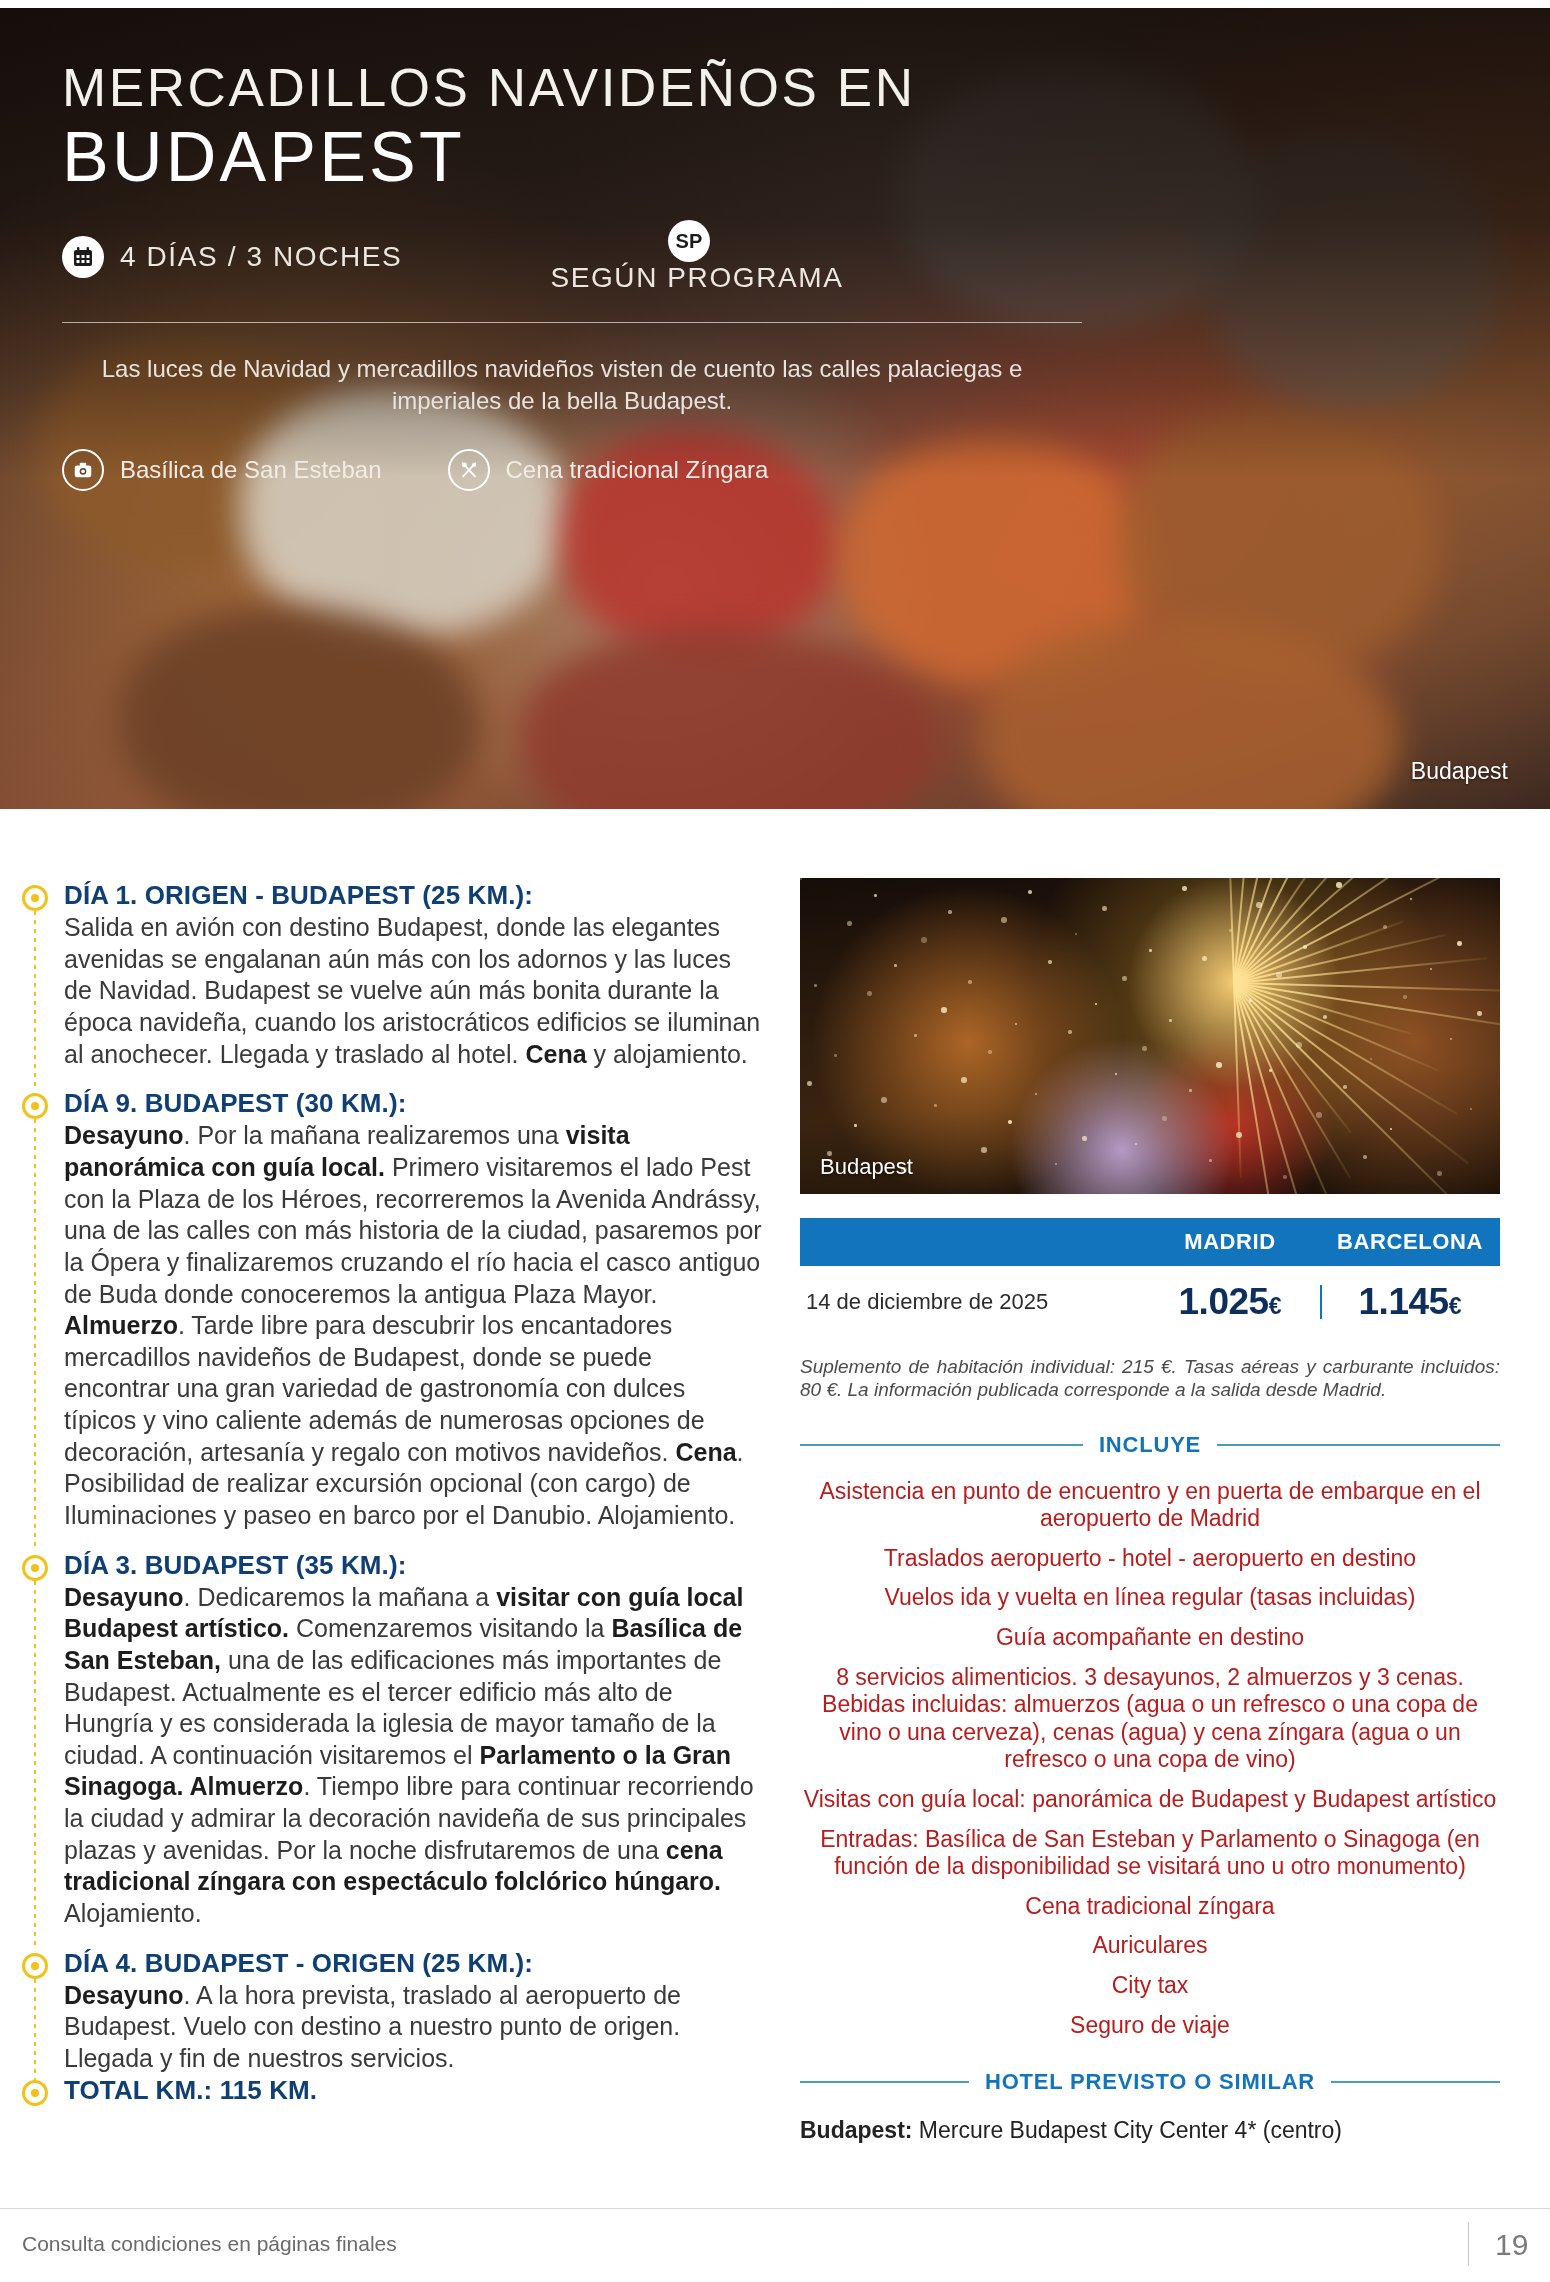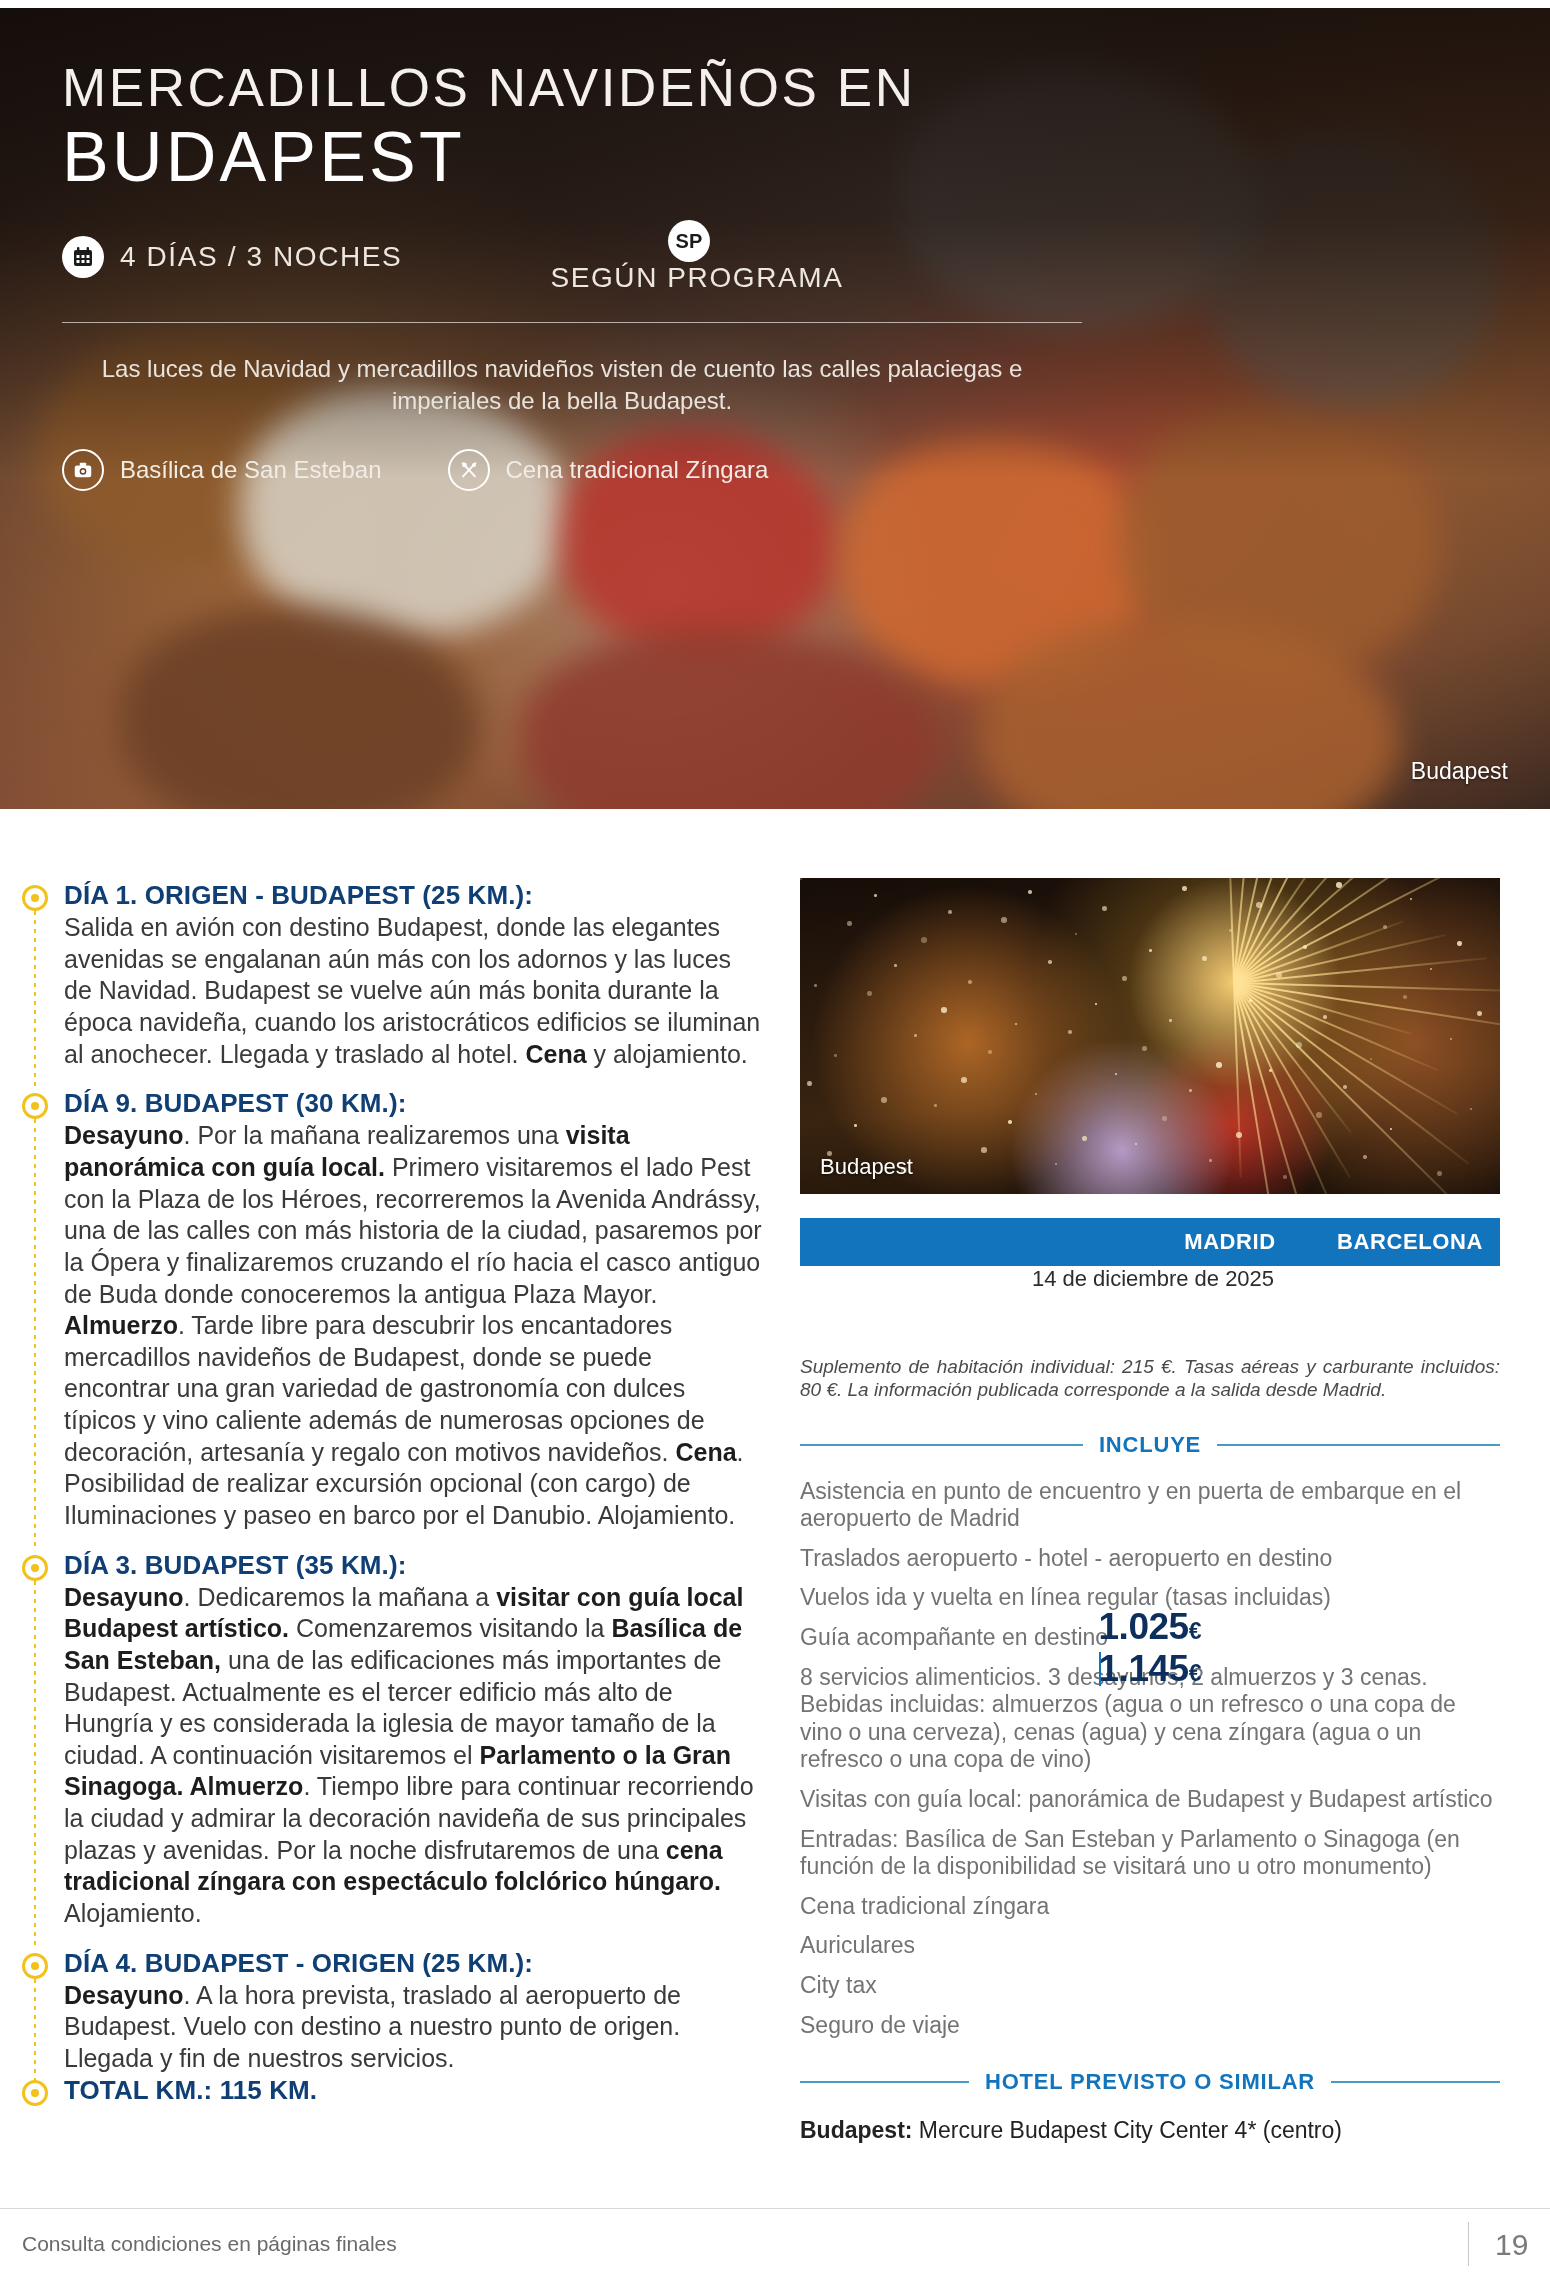--- a/index.html
+++ b/index.html
@@ -134,21 +134,21 @@
   }
 
   
   .price-table { margin-top: 24px; width: 700px; }
   .price-head {
     display: flex; background: #1274bd; height: 48px; align-items: center;
     color: #ffffff; font-weight: 700; font-size: 22px; letter-spacing: .6px;
   }
   .ph-date { flex: 0 0 340px; }
   .ph-col { flex: 1; text-align: center; }
-  .price-body { display: flex; align-items: center; height: 72px; flex-direction: column; }
+  .price-body { display: flex; align-items: center; height: 72px; }
   .pb-date { flex: 0 0 340px; font-size: 22px; color: #2c2c2c; padding-left: 6px; }
   .pb-col { flex: 1; text-align: center; position: relative; }
   .pb-col.divided::before {
     content: ""; position: absolute; left: 0; top: 4px; bottom: 4px; width: 2px; background: #1274bd;
   }
   .price-val { font-size: 37px; font-weight: 700; color: #0d2f5c; letter-spacing: -.5px; }
   .price-cur { font-size: 23px; font-weight: 700; color: #0d2f5c; }
 
   
   .callout {
@@ -167,21 +167,21 @@
   }
 
   
   .sec-head { display: flex; align-items: center; margin-top: 30px; width: 700px; }
   .sec-head .ln { flex: 1; height: 2px; background: #4a9ac4; }
   .sec-head .tx {
     padding: 0 16px; font-size: 22px; font-weight: 700; color: #1274bd; letter-spacing: .8px;
   }
 
   .inc-list { margin-top: 20px; width: 700px; }
-  .inc-item { font-size: 23px; line-height: 1.2; color: #737373; margin-bottom: 12px; }
+  .inc-item { font-size: 23px; line-height: 1.2; color: #b91c1c; margin-bottom: 12px; text-align: center; }
 
   .hotel-line { margin-top: 22px; font-size: 23px; color: #222; }
   .hotel-line b { font-weight: 700; }
 
   
   .footer-rule {
     position: absolute; left: 0; top: 2208px; width: 1550px; height: 1px; background: #d8d8d8;
   }
   .footer-note {
     position: absolute; left: 22px; top: 2232px; font-size: 21px; color: #6a6a6a; font-weight: 300;

